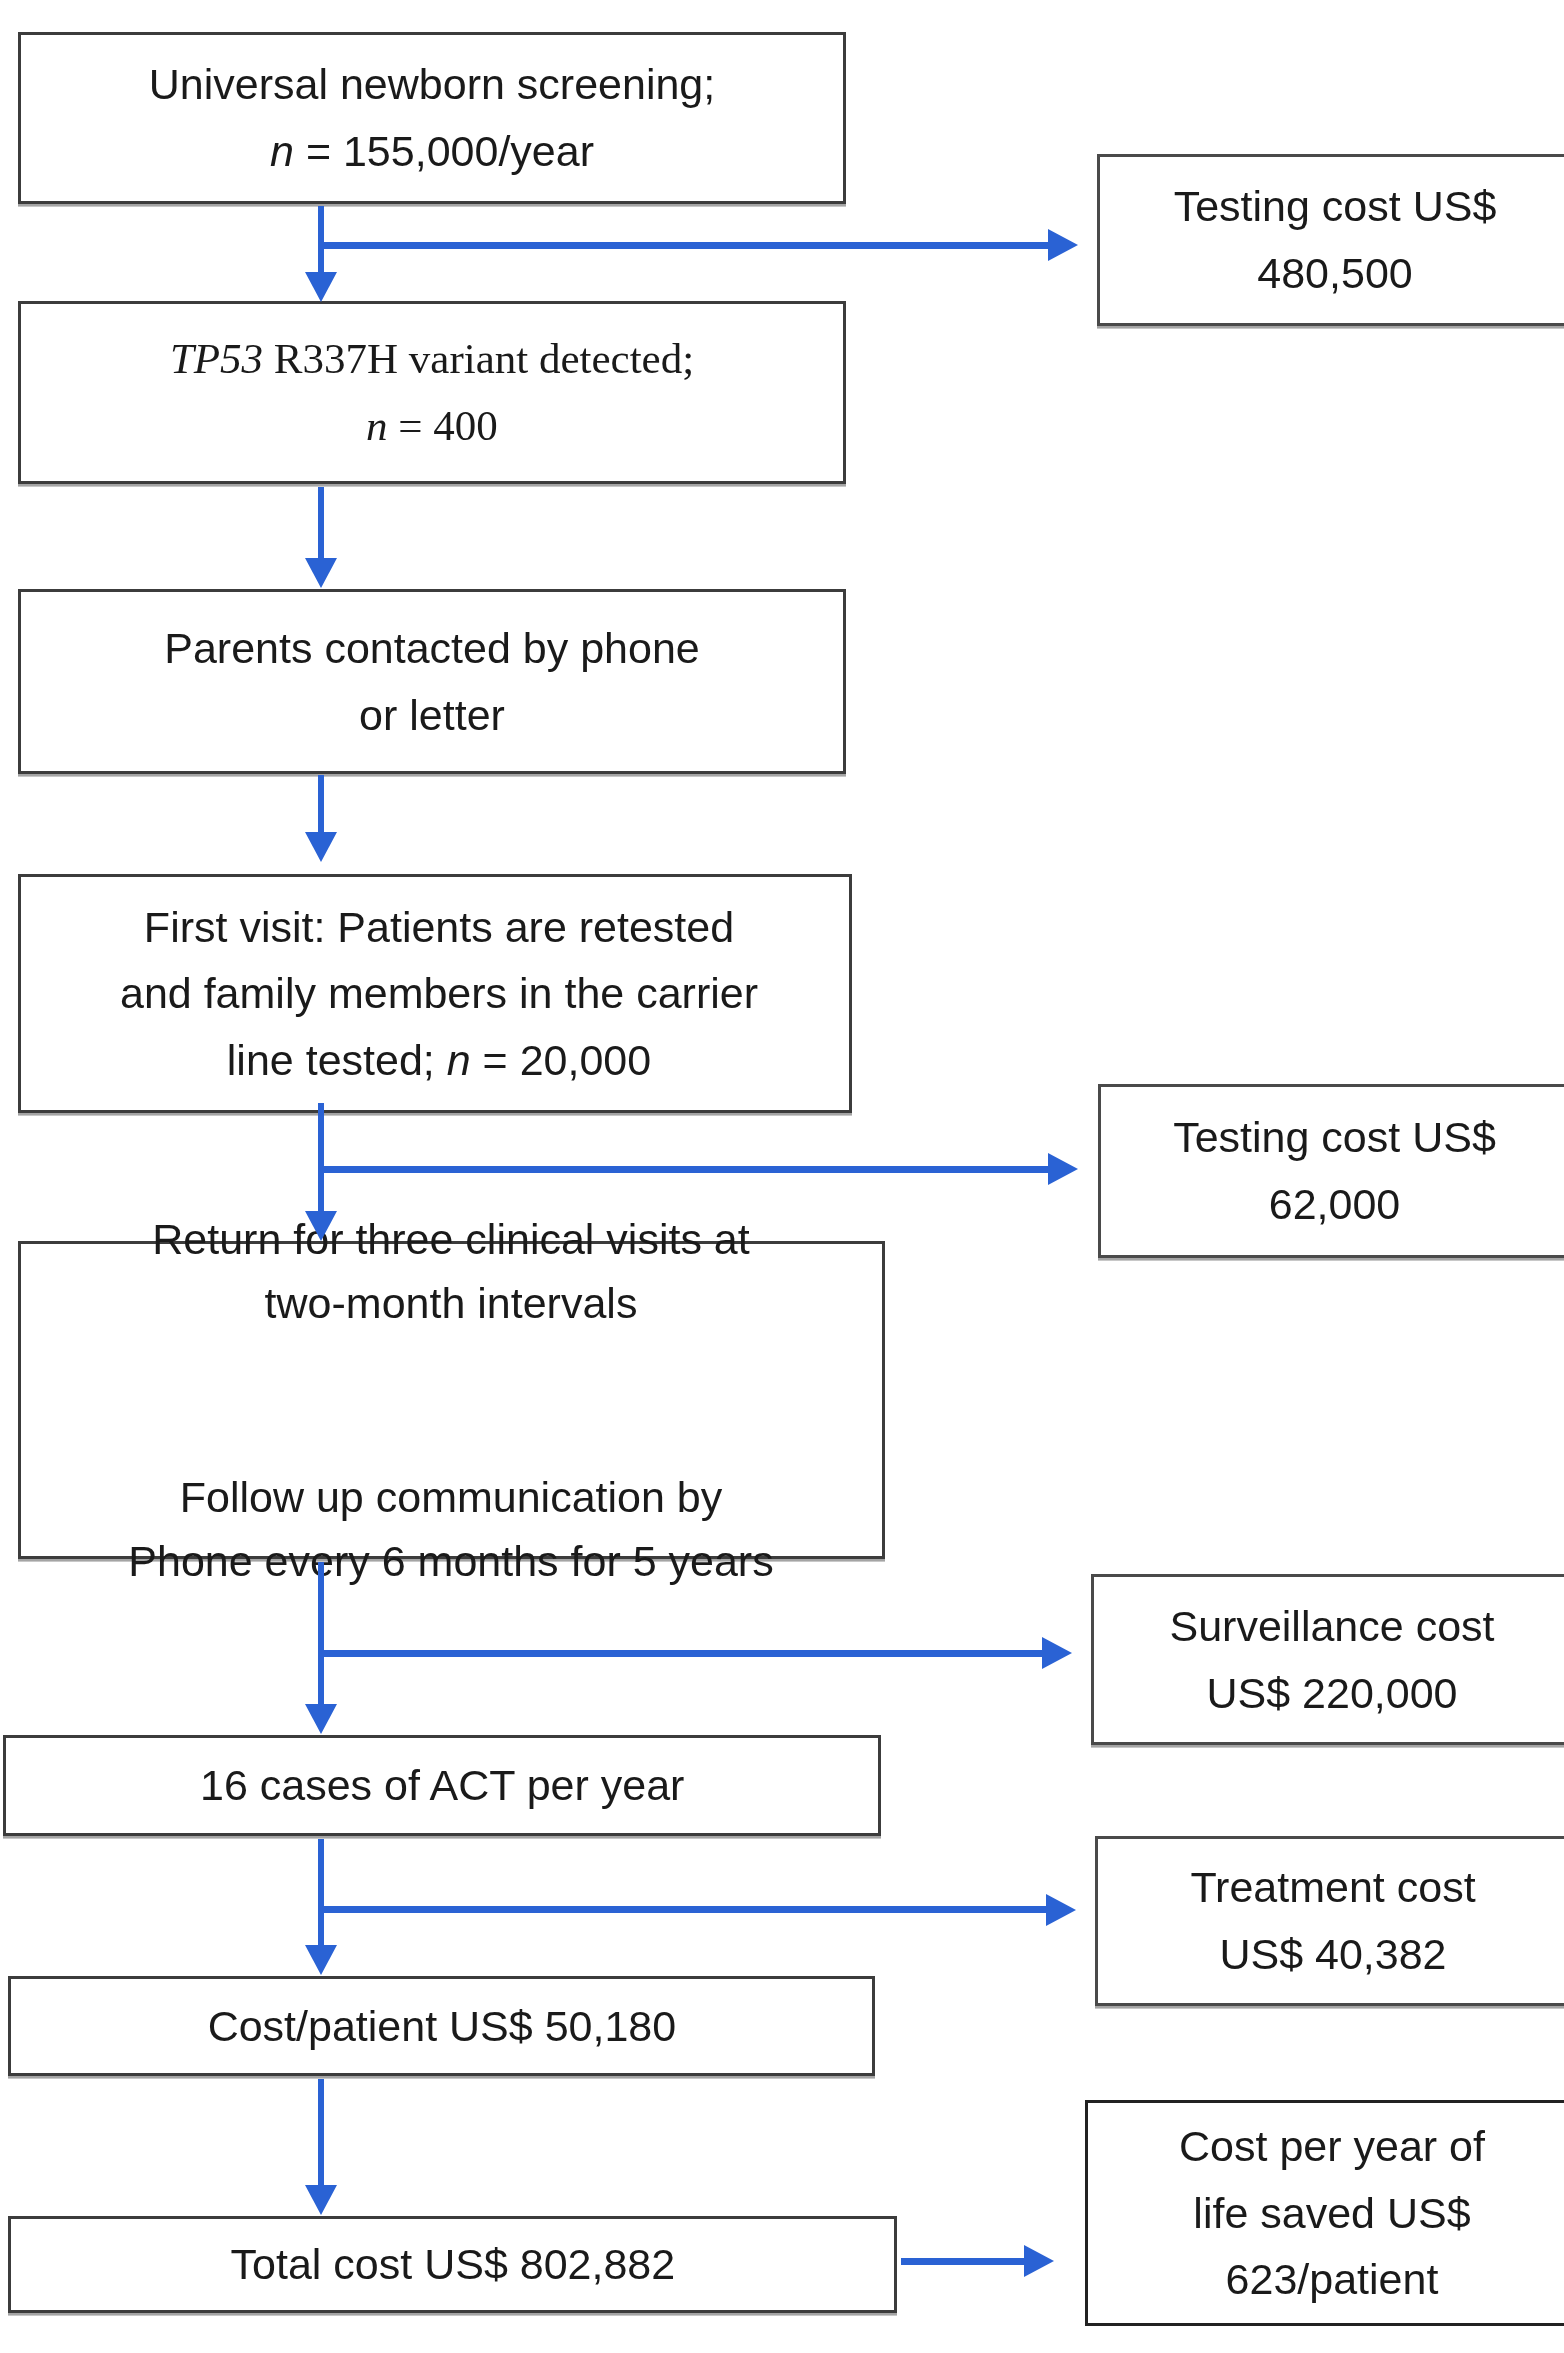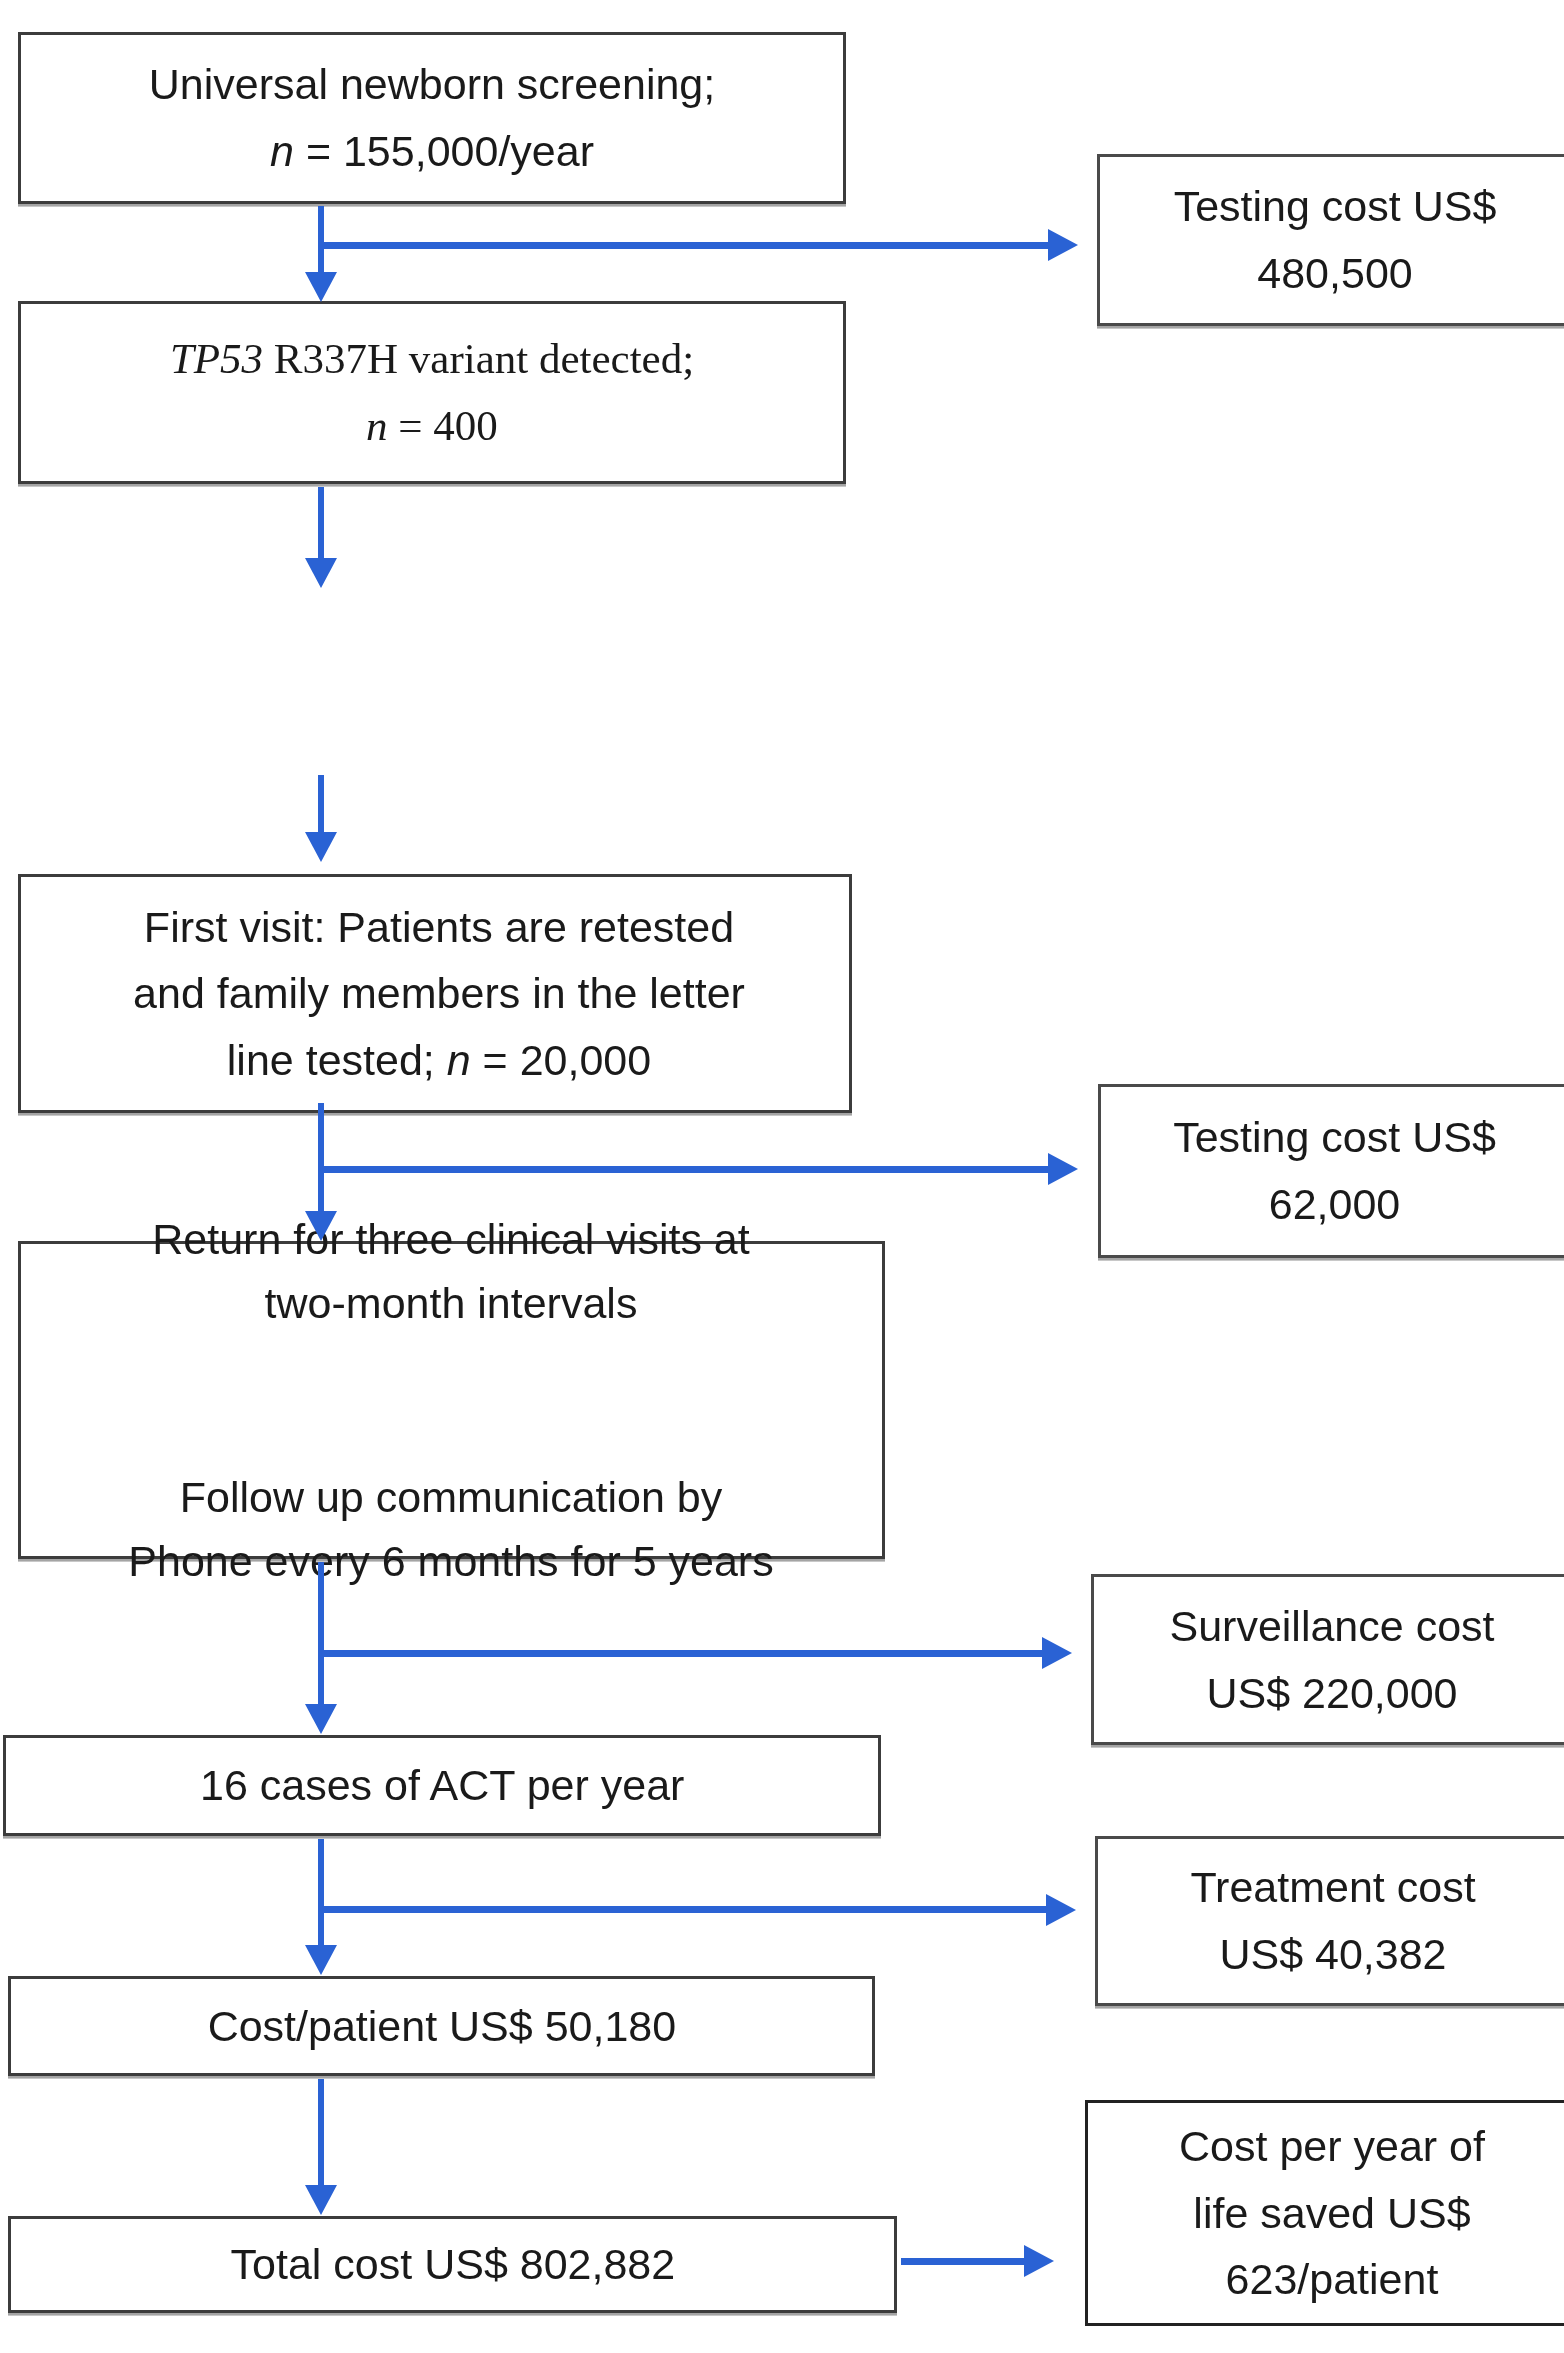--- a/index.html
+++ b/index.html
@@ -74,22 +74,25 @@
 <body>
 
 <div id="canvas">
 
   <div class="box b1">
       <div><span>Universal newborn screening;</span><br><span style="font-style: italic;">n</span><span> = 155,000/year</span></div>
     </div>
   <div class="box b2">
       <div><span style="font-style: italic;">TP53</span><span> R337H variant detected;</span><br><span style="font-style: italic;">n</span><span> = 400</span></div>
     </div>
+  <div class="box b3">
+      <div><span>Parents contacted by phone</span><br><span>or letter</span></div>
+    </div>
   <div class="box b4">
-      <div><span>First visit: Patients are retested</span><br><span>and family members in the letter</span><br><span>line tested; </span><span style="font-style: italic;">n</span><span> = 20,000</span></div>
+      <div><span>First visit: Patients are retested</span><br><span>and family members in the carrier</span><br><span>line tested; </span><span style="font-style: italic;">n</span><span> = 20,000</span></div>
     </div>
   <div class="box b5">
       <div><span>Return for three clinical visits at</span><br><span>two-month intervals</span><br><br><br><span>Follow up communication by</span><br><span>Phone every 6 months for 5 years</span></div>
     </div>
   <div class="box b6">
       <div><span>16 cases of ACT per year</span></div>
     </div>
   <div class="box b7">
       <div><span>Cost/patient US$ 50,180</span></div>
     </div>

